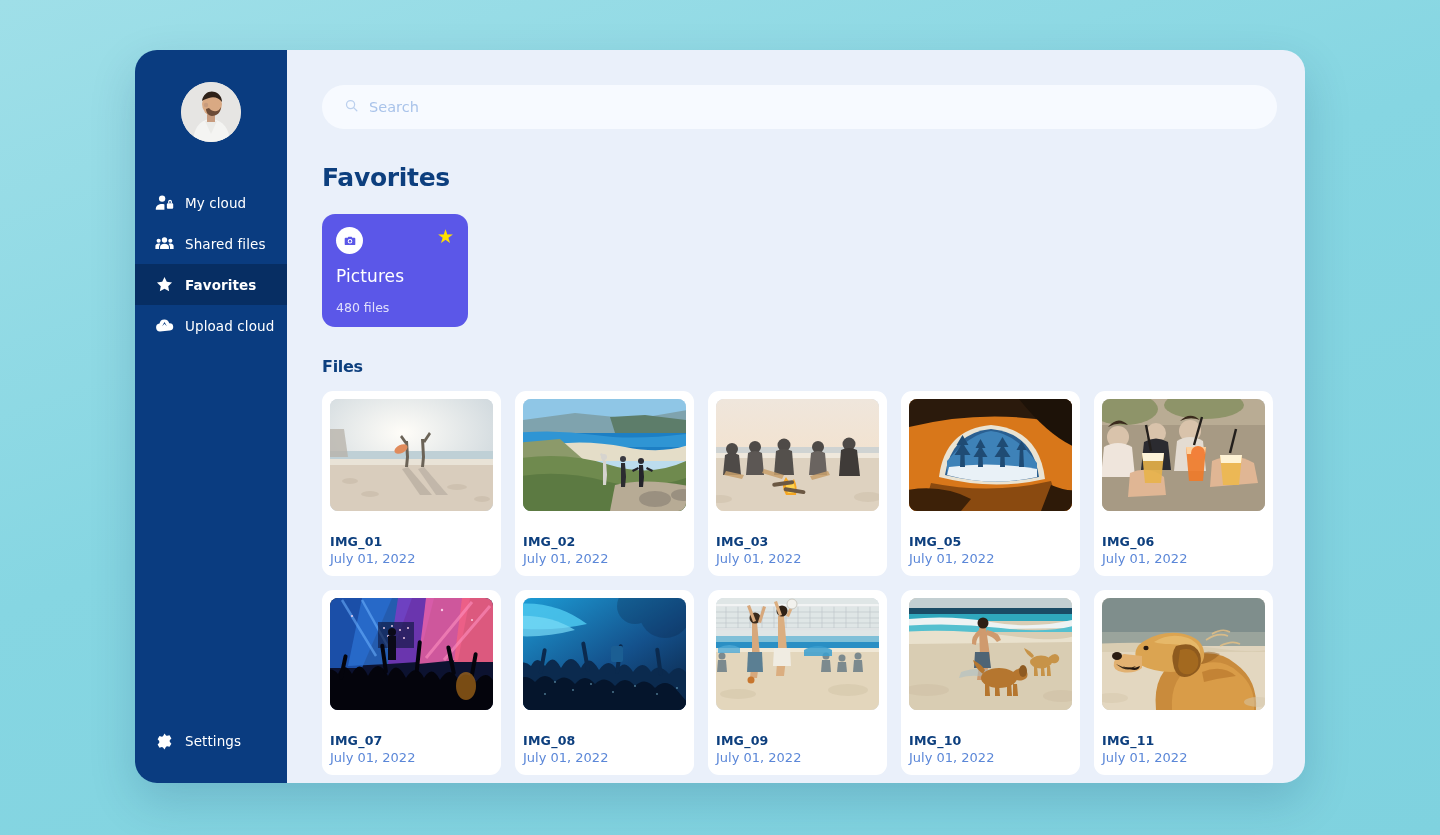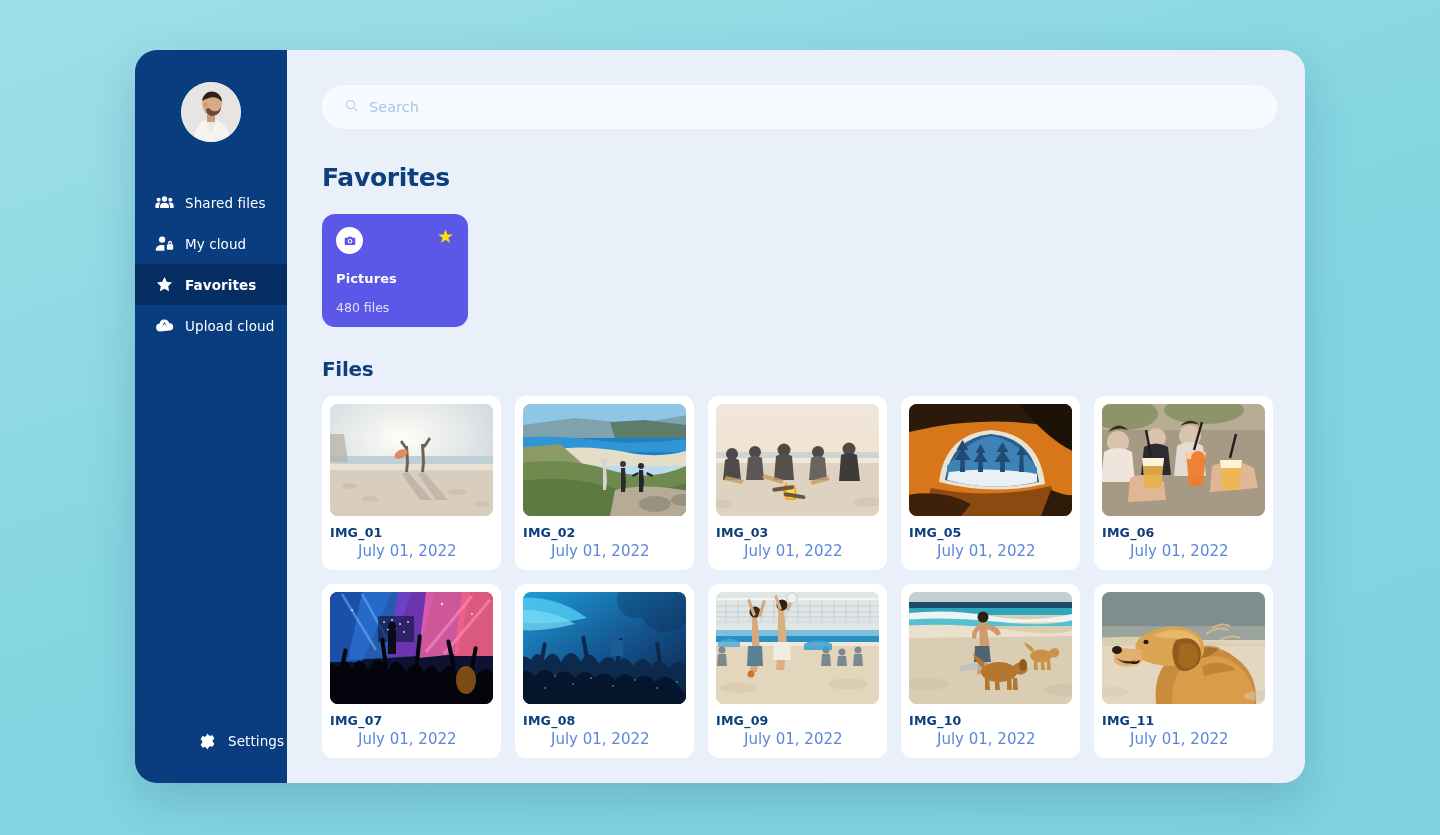--- a/index.html
+++ b/index.html
@@ -61,21 +61,21 @@
   .nav-item.active { background: #072e63; font-weight: bold; }
   .nav-item .nav-label { white-space: nowrap; }
   .nav-ico {
     width: 19px; height: 19px;
     display: inline-flex; align-items: center; justify-content: center;
     flex-shrink: 0;
   }
   .nav-ico svg { width: 19px; height: 19px; fill: #ffffff; }
 
   .sidebar-spacer { flex: 1; }
-  .nav-bottom { margin-bottom: 20px; display: flex; flex-direction: column; gap: 1px; padding-left: 43px; }
+  .nav-bottom { margin-bottom: 20px; display: flex; flex-direction: column; gap: 1px; }
   .nav-bottom .nav-item { height: 44px; }
 
   
   .main {
     flex: 1;
     background: #eaf0fa;
     position: relative;
     padding: 0 35px;
     overflow: hidden;
   }
@@ -103,21 +103,21 @@
     padding: 0;
   }
   .search-input::placeholder { color: #a9c3ea; }
 
   .section-title {
     color: #0d3f7e;
     font-weight: bold;
     letter-spacing: -0.3px;
   }
   .title-favorites { font-size: 25px; margin-top: 34px; }
-  .title-files { font-size: 20px; margin-top: 30px; }
+  .title-files { font-size: 16px; margin-top: 30px; }
 
   
   .fav-row { margin-top: 22px; display: flex; gap: 18px; }
   .folder-card {
     width: 146px;
     height: 113px;
     background: #5b57e8;
     border-radius: 13px;
     padding: 13px 14px 12px 14px;
     display: flex;
@@ -127,21 +127,21 @@
   }
   .folder-top { display: flex; align-items: flex-start; justify-content: space-between; }
   .folder-badge {
     width: 27px; height: 27px; border-radius: 50%;
     background: #ffffff;
     display: flex; align-items: center; justify-content: center;
   }
   .folder-badge svg { width: 14px; height: 14px; fill: #5b57e8; }
   .star-icon { font-size: 19px; line-height: 1; color: #ffe000; }
   .folder-bottom { margin-top: auto; }
-  .folder-name { color: #ffffff; font-size: 13px; font-weight: bold; letter-spacing: .1px; }
+  .folder-name { color: #ffffff; font-size: 17px; font-weight: normal; letter-spacing: .1px; }
   .folder-count { color: #e0dffb; font-size: 12.5px; margin-top: 14px; }
 
   
   .files-grid {
     margin-top: 15px;
     display: grid;
     grid-template-columns: repeat(5, 179px);
     gap: 14px 14px;
   }
   .file-card {
@@ -153,31 +153,30 @@
   .thumb {
     width: 100%;
     height: 112px;
     border-radius: 8px;
     overflow: hidden;
     position: relative;
     background: #cfd9e4;
   }
   .thumb svg { display: block; width: 100%; height: 100%; }
   .file-name {
-    margin-top: 9px;
+    margin-top: 23px;
     font-size: 12.6px;
     font-weight: bold;
     color: #0d3f7e;
     letter-spacing: .2px;
   }
   .file-date {
     margin-top: 2px;
-    font-size: 15px;
+    font-size: 13px;
     color: #5b87d8;
-    margin-left: 28px;
   }
 </style>
 </head>
 <body>
 
 <div class="app-window">
 
   <aside class="sidebar">
 
     <div class="avatar-wrap">
@@ -200,45 +199,45 @@
           <path d="M28 26 C32 31 38 30 40 25 C40 30 36 34 31 34 C27 34 25 30 25 27 Z" fill="#6b4a36"></path>
 
           <path d="M21 19 C22 11 29 8 34 10 C39 12 41 16 41 20 C38 16 33 14 28 16 C25 17 22 18 21 19 Z" fill="#2e2118"></path>
 
           <circle cx="25" cy="23" r="2.2" fill="#c79b7e"></circle>
         </g>
       </svg>
     </div>
 
     <nav class="nav">
+
+      <div class="nav-item">
+        <span class="nav-ico">
+          <svg viewBox="0 0 24 24">
+              <circle cx="9" cy="7" r="4"></circle>
+              <path d="M1 21v-1c0-3.5 3.6-6 8-6 1 0 2 .1 2.9.4V21z"></path>
+              <rect x="15" y="13" width="8" height="7" rx="1.4"></rect>
+              <path d="M16.6 13v-2.2a2.4 2.4 0 0 1 4.8 0V13h-1.6v-2.2a.8.8 0 0 0-1.6 0V13z"></path>
+            </svg>
+        </span>
+        <span class="nav-label">My cloud</span>
+      </div>
 
       <div class="nav-item">
         <span class="nav-ico">
           <svg viewBox="0 0 24 24">
               <circle cx="12" cy="7.5" r="3.4"></circle>
               <circle cx="4.6" cy="8.6" r="2.6"></circle>
               <circle cx="19.4" cy="8.6" r="2.6"></circle>
               <path d="M12 12.3c-3.4 0-5.6 1.8-5.6 4.2V19h11.2v-2.5c0-2.4-2.2-4.2-5.6-4.2z"></path>
               <path d="M4.6 12.1c-2.4 0-4.1 1.3-4.1 3.1V19h4.6v-2.5c0-1.6.6-3 1.7-4-.7-.3-1.4-.4-2.2-.4z"></path>
               <path d="M19.4 12.1c-.8 0-1.5.1-2.2.4 1.1 1 1.7 2.4 1.7 4V19h4.6v-3.8c0-1.8-1.7-3.1-4.1-3.1z"></path>
             </svg>
         </span>
         <span class="nav-label">Shared files</span>
-      </div>
-
-      <div class="nav-item">
-        <span class="nav-ico">
-          <svg viewBox="0 0 24 24">
-              <circle cx="9" cy="7" r="4"></circle>
-              <path d="M1 21v-1c0-3.5 3.6-6 8-6 1 0 2 .1 2.9.4V21z"></path>
-              <rect x="15" y="13" width="8" height="7" rx="1.4"></rect>
-              <path d="M16.6 13v-2.2a2.4 2.4 0 0 1 4.8 0V13h-1.6v-2.2a.8.8 0 0 0-1.6 0V13z"></path>
-            </svg>
-        </span>
-        <span class="nav-label">My cloud</span>
       </div>
 
       <div class="nav-item active">
         <span class="nav-ico">
           <svg viewBox="0 0 24 24">
               <path d="M12 2.6l2.9 6 6.6.9-4.8 4.6 1.2 6.5L12 17.5 6.1 20.6l1.2-6.5L2.5 9.5l6.6-.9z"></path>
             </svg>
         </span>
         <span class="nav-label">Favorites</span>
       </div>

